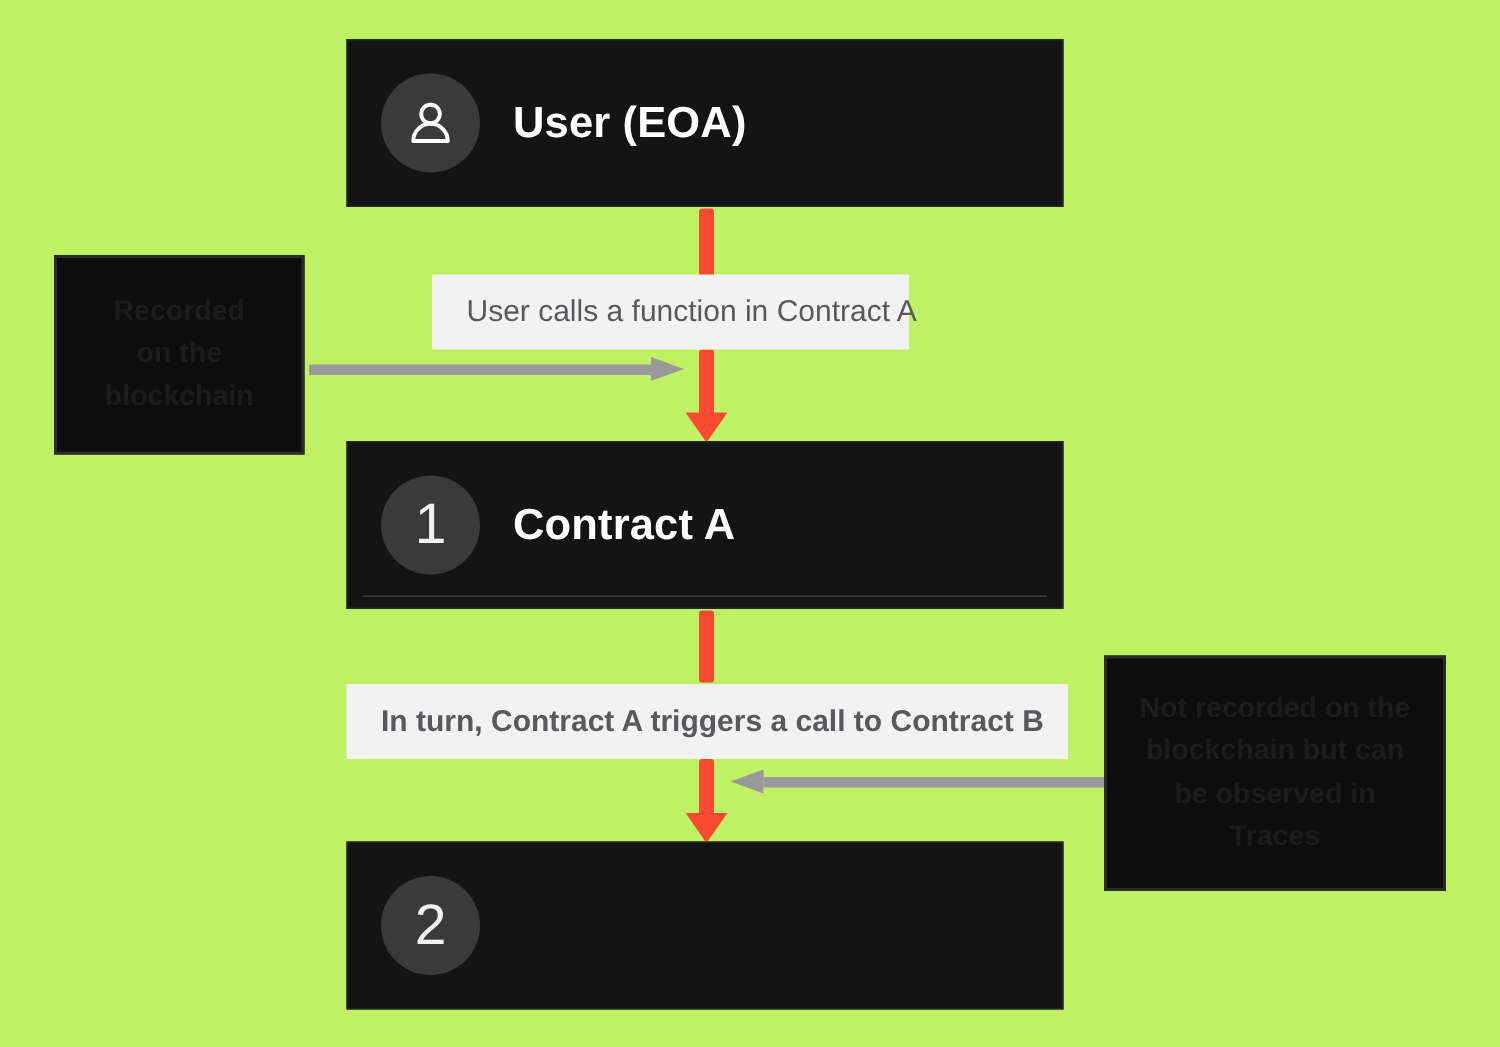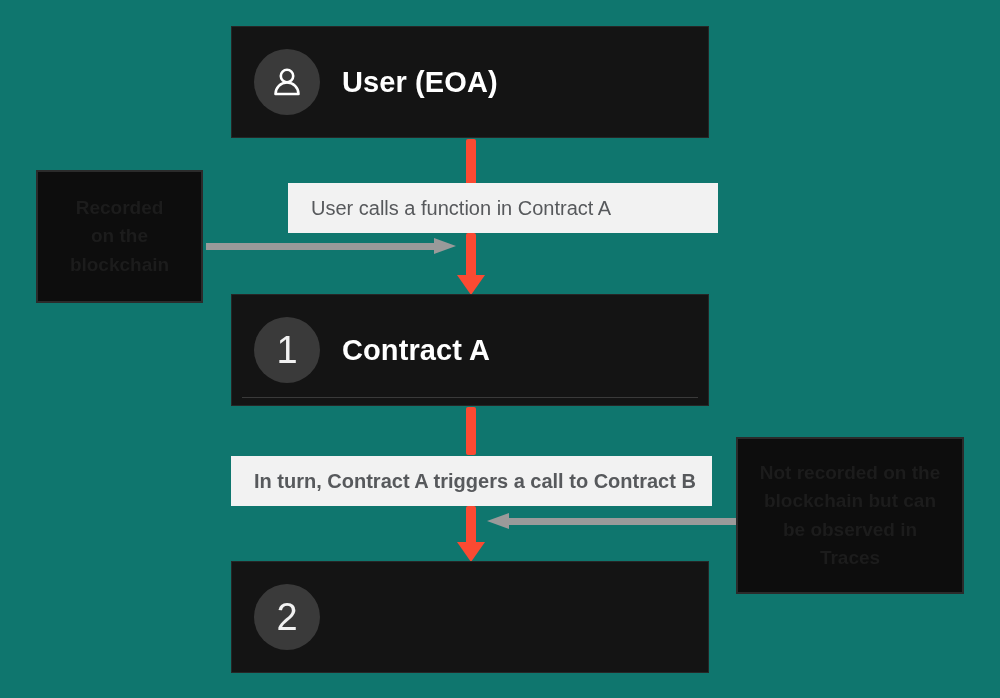--- a/index.html
+++ b/index.html
@@ -7,21 +7,21 @@
     padding: 0;
     background: #000000;
   }
   body {
     font-family: "Liberation Sans", sans-serif;
   }
   #canvas {
     position: relative;
     width: 1000px;
     height: 698px;
-    background: #0f766e;
+    background: #bef264;
     overflow: hidden;
   }
 
   
   .node {
     position: absolute;
     left: 231px;
     width: 478px;
     height: 112px;
     background: #141414;
@@ -79,21 +79,21 @@
     display: flex;
     align-items: center;
     color: #57595c;
     font-size: 20px;
     font-weight: 400;
     white-space: nowrap;
   }
   .chip-1 {
     left: 288px;
     top: 183px;
-    width: 430px;
+    width: 318px;
     height: 50px;
     padding-left: 23px;
   }
   .chip-2 {
     left: 231px;
     top: 456px;
     width: 481px;
     height: 50px;
     padding-left: 23px;
     font-weight: bold;

